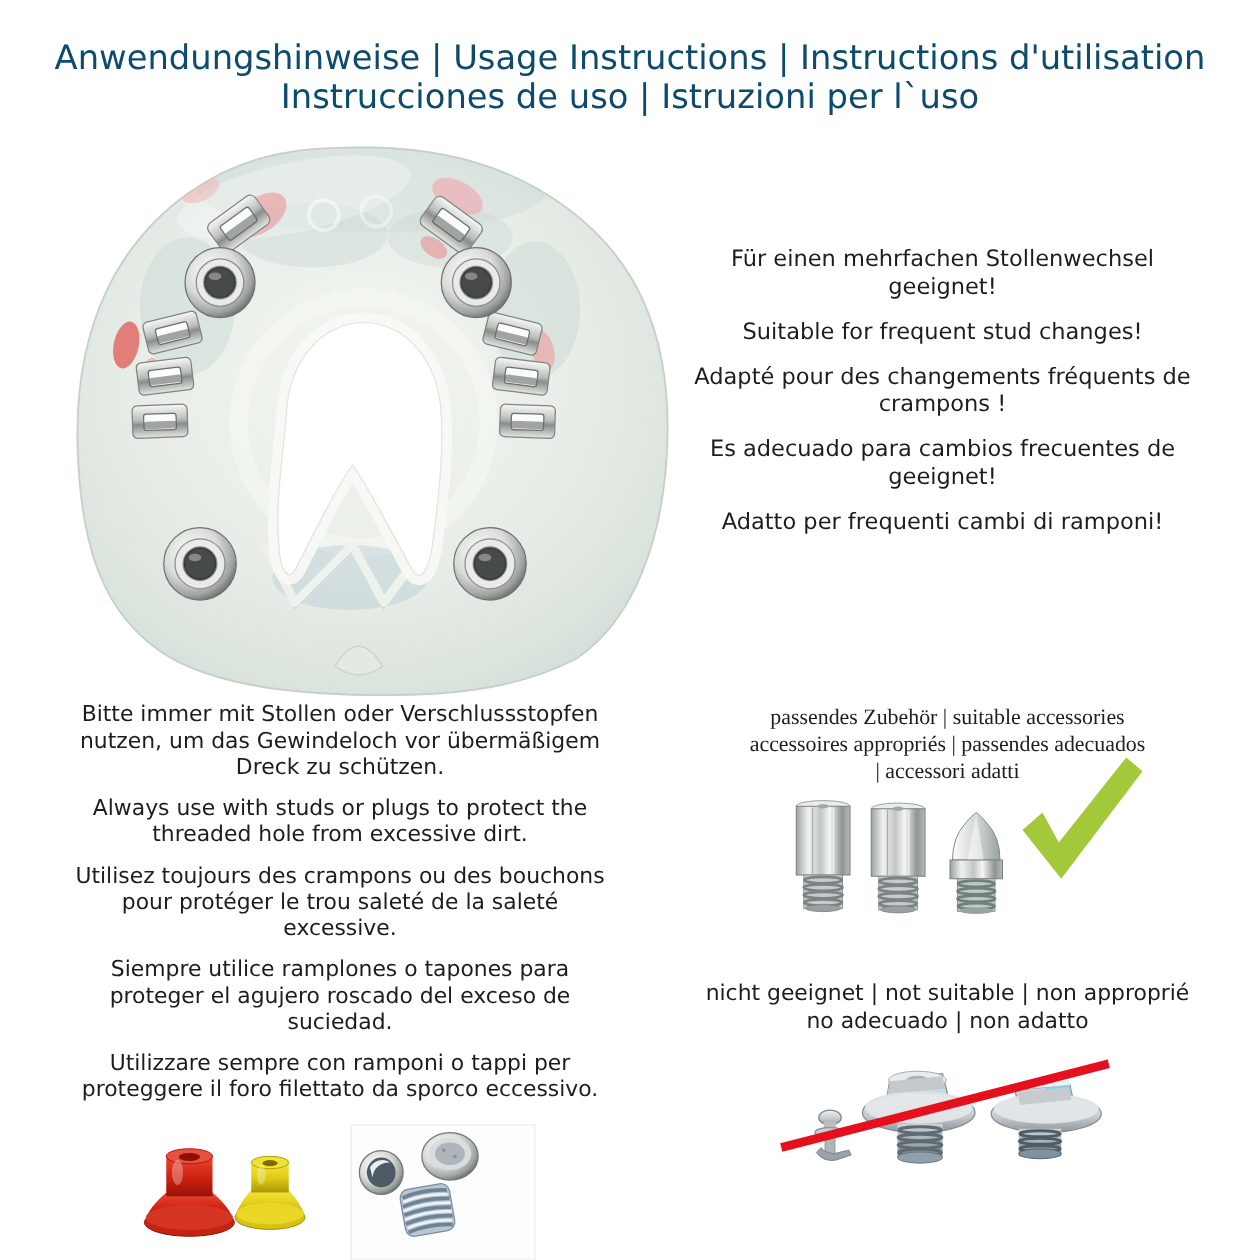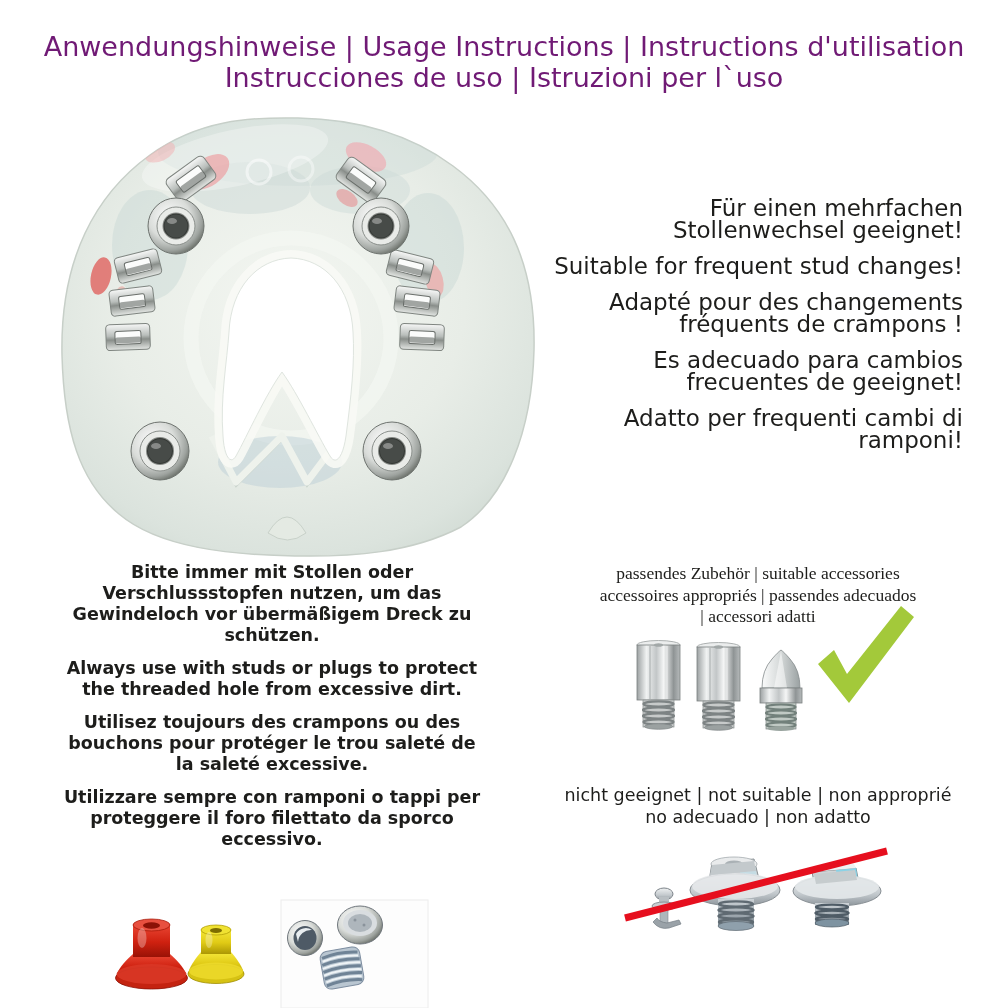--- a/index.html
+++ b/index.html
@@ -2,31 +2,31 @@
 <html><head>
 <meta charset="utf-8">
 <style>
   html,body{margin:0;padding:0;background:#ffffff;}
   .page{
     position:relative;width:1008px;height:1008px;background:#ffffff;overflow:hidden;
     font-family:"DejaVu Sans","Liberation Sans",sans-serif;color:#1d1d1b;
   }
   .title{
     position:absolute;top:31px;left:0;width:100%;text-align:center;
-    font-size:27px;line-height:31px;color:#701a75;
+    font-size:27px;line-height:31px;color:#0c4a6e;
   }
   .art{position:absolute;left:0;top:0;}
   .col-right{
     position:absolute;left:545px;top:197px;width:418px;
-    font-size:23px;line-height:22px;text-align:right;
+    font-size:18px;line-height:22px;text-align:center;
   }
   .col-right p{margin:0 0 14px 0;}
   .col-left{
     position:absolute;left:58px;top:562px;width:428px;
-    font-size:17.5px;line-height:21px;text-align:center;font-weight:bold;
+    font-size:17.5px;line-height:21px;text-align:center;
   }
   .col-left p{margin:0 0 12px 0;}
   .acc-head{
     position:absolute;left:522px;width:472px;text-align:center;
     font-size:17.5px;line-height:21.5px;
   }
   #suitable-head{top:563px;font-family:Liberation Serif, serif;}
   #notsuitable-head{top:785px;}
 </style>
 </head>
@@ -350,20 +350,21 @@
     <p>Suitable for frequent stud changes!</p>
     <p>Adapté pour des changements fréquents de crampons !</p>
     <p>Es adecuado para cambios frecuentes de geeignet!</p>
     <p>Adatto per frequenti cambi di ramponi!</p>
   </div>
 
   <div class="col-left">
     <p>Bitte immer mit Stollen oder Verschlussstopfen nutzen, um das Gewindeloch vor übermäßigem Dreck zu schützen.</p>
     <p>Always use with studs or plugs to protect the threaded hole from excessive dirt.</p>
     <p>Utilisez toujours des crampons ou des bouchons pour protéger le trou saleté de la saleté excessive.</p>
+    <p>Siempre utilice ramplones o tapones para proteger el agujero roscado del exceso de suciedad.</p>
     <p>Utilizzare sempre con ramponi o tappi per proteggere il foro filettato da sporco eccessivo.</p>
   </div>
 
   <div class="acc-head" id="suitable-head">
     <div>passendes Zubehör  | suitable accessories</div>
     <div>accessoires appropriés | passendes adecuados</div>
     <div>| accessori adatti</div>
   </div>
 
   <div class="acc-head" id="notsuitable-head">

